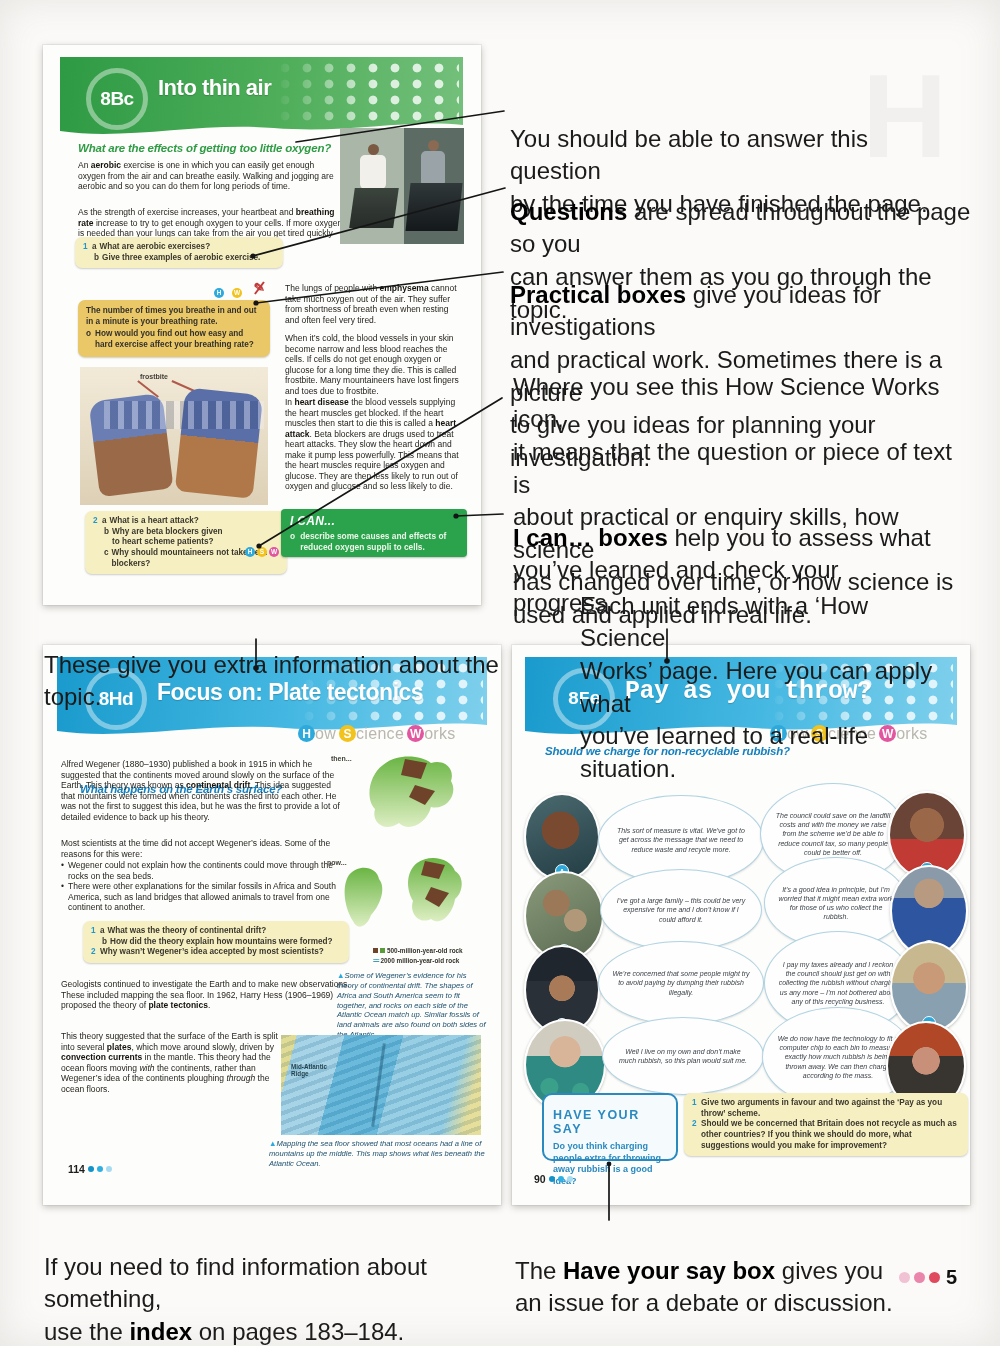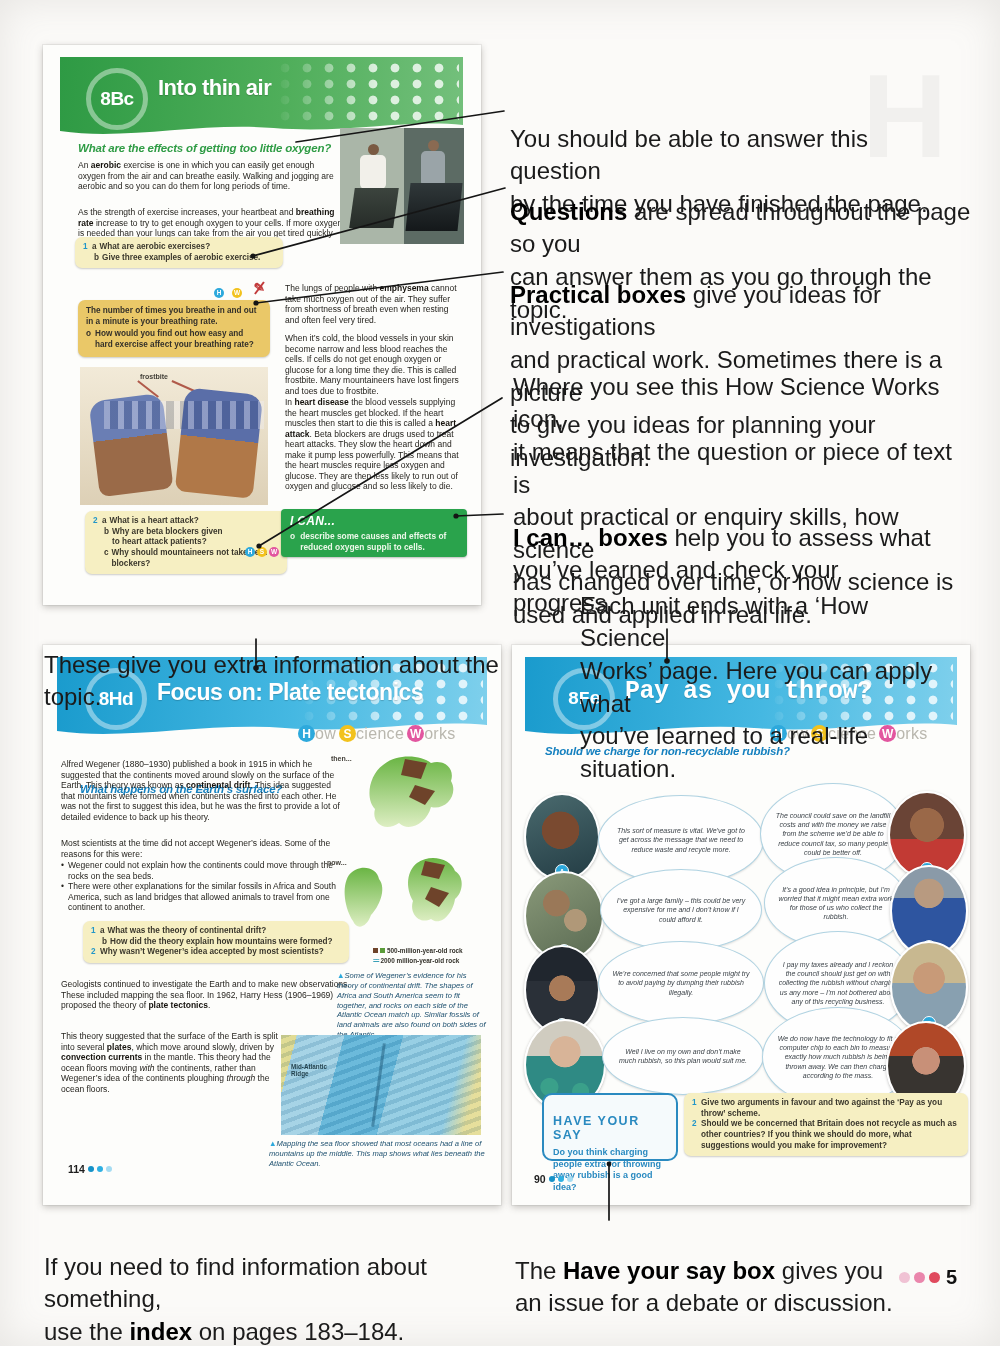--- a/index.html
+++ b/index.html
@@ -68,21 +68,21 @@
   .bubble{position:absolute;background:#fefefe;border:1.5px solid #b0d3e2;border-radius:50%;
         display:flex;align-items:center;justify-content:center;text-align:center;
         font-size:7px;font-style:italic;color:#3b4248;line-height:1.32;padding:10px 13px;
         box-sizing:border-box;box-shadow:0 1px 2px rgba(0,0,0,.12);}
   .pphoto{position:absolute;border-radius:50%;border:2px solid #fff;
         box-shadow:0 1px 3px rgba(0,0,0,.25);}
   .badge{position:absolute;bottom:1px;left:50%;transform:translateX(-50%);width:12px;height:12px;
         border-radius:50%;background:#2da9dc;border:1px solid #fff;color:#fff;font-size:7px;
         font-weight:bold;display:flex;align-items:center;justify-content:center;}
   .hys{position:absolute;border:2.5px solid #2a8ac0;border-radius:10px;background:#f5fafc;
-        padding:19px 9px;box-sizing:border-box;}
+        padding:13px 9px;box-sizing:border-box;}
   .hys-title{color:#2a8ac0;font-weight:bold;font-size:12.5px;letter-spacing:1.5px;}
   .hys-text{color:#2a8ac0;font-weight:bold;font-size:9px;line-height:1.3;margin-top:5px;}
   
   .photoblock{position:absolute;overflow:hidden;}
   .connectors{position:absolute;left:0;top:0;z-index:5;pointer-events:none;}
   .pgfoot{position:absolute;display:flex;align-items:center;gap:4px;z-index:2;}
   .pgfoot .pd{width:11px;height:11px;border-radius:50%;}
   .pgfoot .pnum{font-weight:bold;font-size:20px;color:#111;margin-left:2px;}
   .maplabel{position:absolute;font-size:6.3px;font-weight:bold;color:#23424e;line-height:1.15;}
   .tinylabel{position:absolute;font-size:7px;font-weight:bold;color:#44413a;}
@@ -158,21 +158,21 @@
     </div>
 
     <div class="qbox" style="left:42px;top:466px;width:186px;">
       <div class="qrow">
           <span class="qnum">2</span>
           <span class="qlet">a</span>
           <span>What is a heart attack?</span>
         </div>
       <div class="qrow ind">
           <span class="qlet">b</span>
-          <span style="width:120px;">Why are beta blockers given to heart attack patients?</span>
+          <span style="width:120px;">Why are beta blockers given to heart scheme patients?</span>
         </div>
       <div class="qrow ind">
           <span class="qlet">c</span>
           <span>Why should mountaineers not take beta blockers?</span>
         </div>
       <span class="hswmini" style="position:absolute;right:32px;bottom:17px;background:#2da9dc;">H</span>
       <span class="hswmini" style="position:absolute;right:20px;bottom:17px;background:#f2c21d;">S</span>
       <span class="hswmini" style="position:absolute;right:8px;bottom:17px;background:#e2569f;">W</span>
     </div>
 

